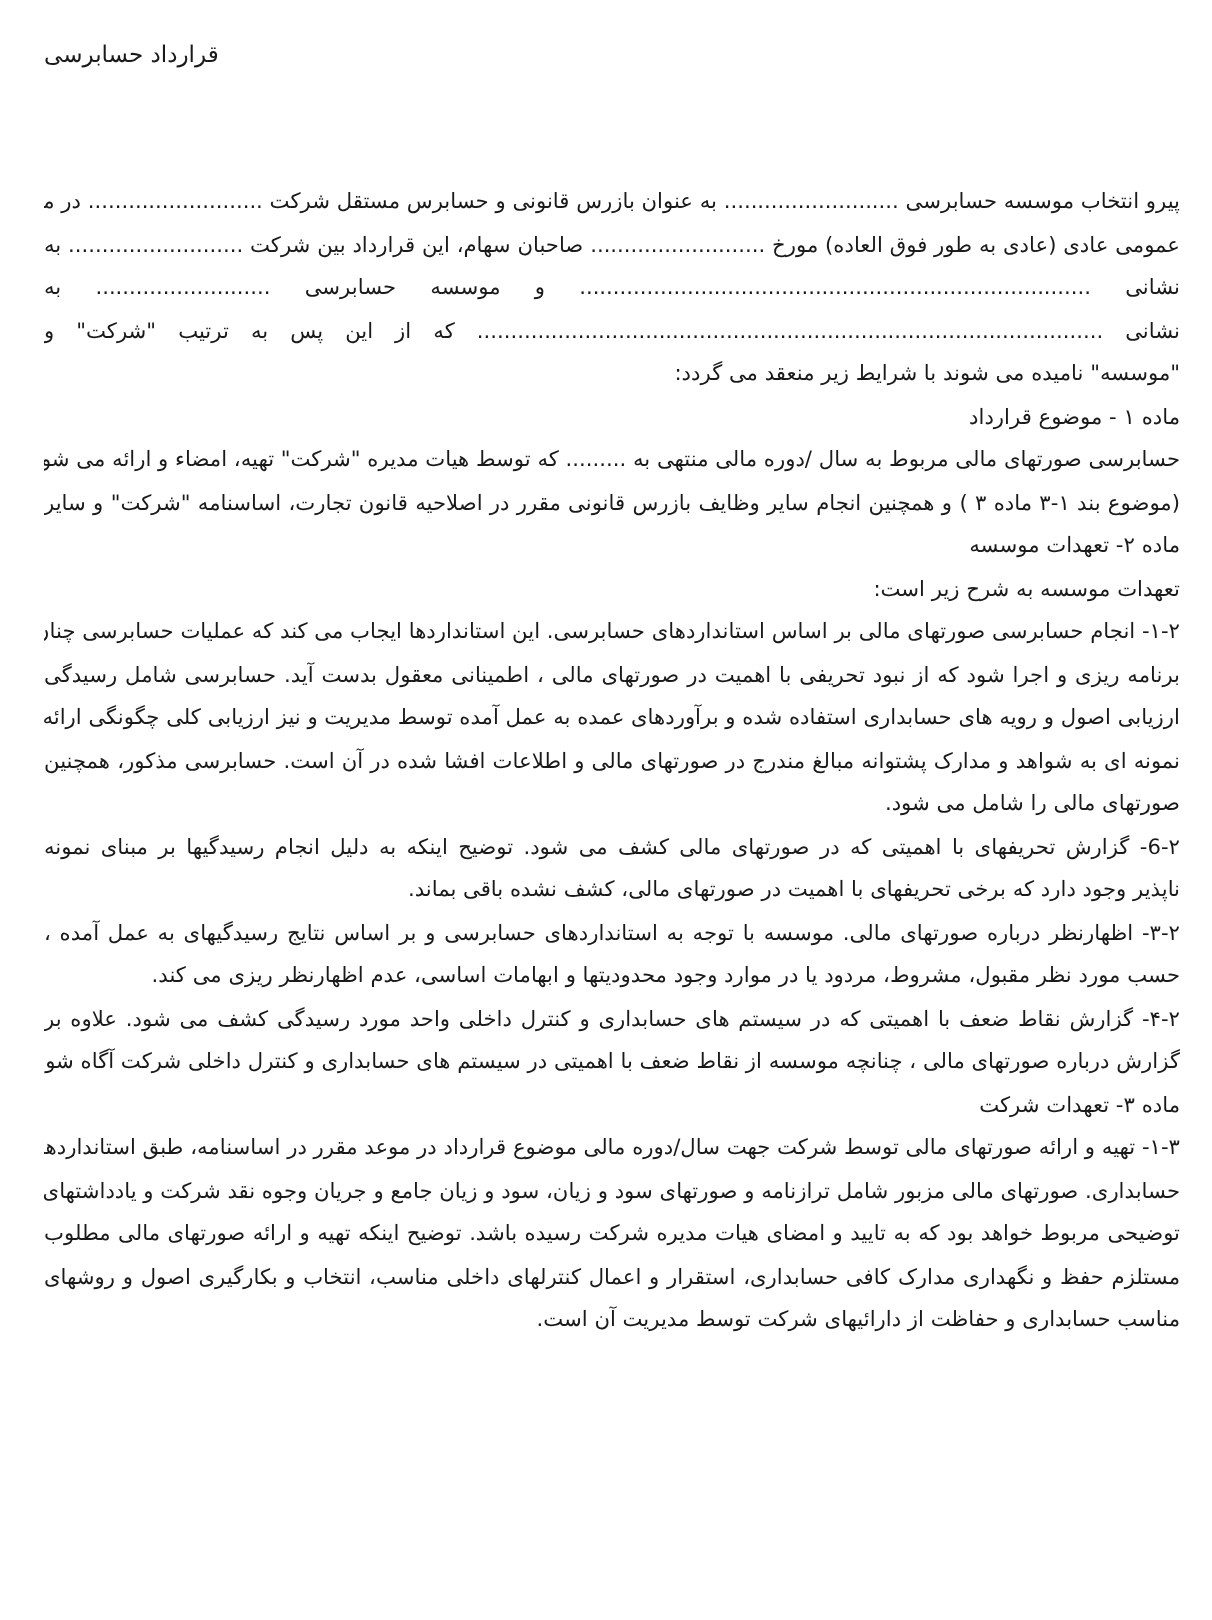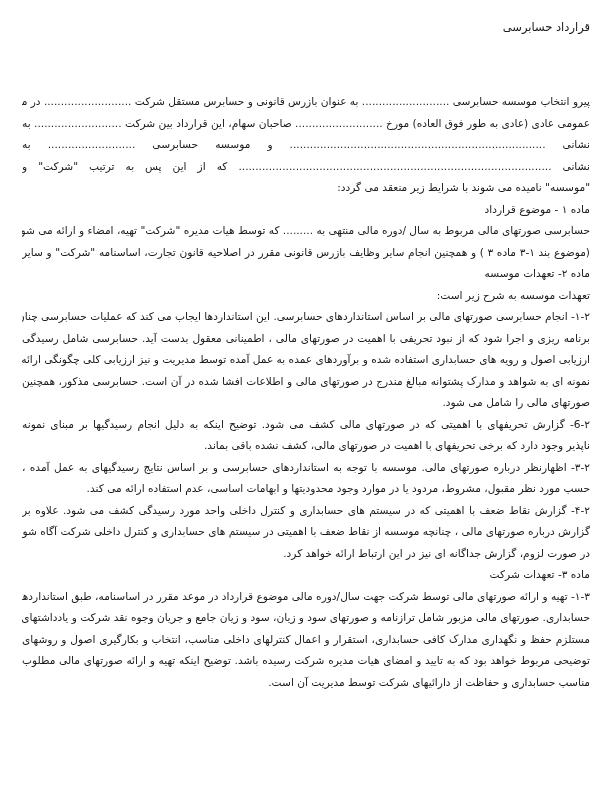--- a/index.html
+++ b/index.html
@@ -11,21 +11,21 @@
       font-size: 10.6px;
       position: absolute;
       left: 22px;
       right: 16px;
       top: 0;
     }
     .title {
       position: absolute;
       top: 20px;
       left: 0; right: 0;
-      text-align: right;
+      text-align: left;
       font-size: 11.5px;
     }
     .body {
       position: absolute;
       top: 91px;
       left: 0; right: 0;
     }
     .line {
       height: 21.5px;
       line-height: 21.5px;
@@ -60,27 +60,26 @@
     <div class="line just">۱-۲- انجام حسابرسی صورتهای مالی بر اساس استانداردهای حسابرسی. این استانداردها ایجاب می کند که عملیات حسابرسی چنان</div>
     <div class="line just">برنامه ریزی و اجرا شود که از نبود تحریفی با اهمیت در صورتهای مالی ، اطمینانی معقول بدست آید. حسابرسی شامل رسیدگی</div>
     <div class="line just">ارزیابی اصول و رویه های حسابداری استفاده شده و برآوردهای عمده به عمل آمده توسط مدیریت و نیز ارزیابی کلی چگونگی ارائه</div>
     <div class="line just">نمونه ای به شواهد و مدارک پشتوانه مبالغ مندرج در صورتهای مالی و اطلاعات افشا شده در آن است. حسابرسی مذکور، همچنین</div>
     <div class="line">صورتهای مالی را شامل می شود.</div>
 
     <div class="line just">6-۲- گزارش تحریفهای با اهمیتی که در صورتهای مالی کشف می شود. توضیح اینکه به دلیل انجام رسیدگیها بر مبنای نمونه</div>
     <div class="line">ناپذیر وجود دارد که برخی تحریفهای با اهمیت در صورتهای مالی، کشف نشده باقی بماند.</div>
 
     <div class="line just">۳-۲- اظهارنظر درباره صورتهای مالی. موسسه با توجه به استانداردهای حسابرسی و بر اساس نتایج رسیدگیهای به عمل آمده ،</div>
-    <div class="line">حسب مورد نظر مقبول، مشروط، مردود یا در موارد وجود محدودیتها و ابهامات اساسی، عدم استفاده ارائه می کند.</div>
+    <div class="line">حسب مورد نظر مقبول، مشروط، مردود یا در موارد وجود محدودیتها و ابهامات اساسی، عدم اظهارنظر ریزی می کند.</div>
 
     <div class="line just">۴-۲- گزارش نقاط ضعف با اهمیتی که در سیستم های حسابداری و کنترل داخلی واحد مورد رسیدگی کشف می شود. علاوه بر</div>
     <div class="line just">گزارش درباره صورتهای مالی ، چنانچه موسسه از نقاط ضعف با اهمیتی در سیستم های حسابداری و کنترل داخلی شرکت آگاه شود</div>
-    <div class="line">در صورت لزوم، گزارش جداگانه ای نیز در این ارتباط ارائه خواهد کرد.</div>
 
     <div class="line">ماده ۳- تعهدات شرکت</div>
 
     <div class="line just">۱-۳- تهیه و ارائه صورتهای مالی توسط شرکت جهت سال/دوره مالی موضوع قرارداد در موعد مقرر در اساسنامه، طبق استانداردهای</div>
     <div class="line just">حسابداری. صورتهای مالی مزبور شامل ترازنامه و صورتهای سود و زیان، سود و زیان جامع و جریان وجوه نقد شرکت و یادداشتهای</div>
+    <div class="line just">توضیحی مربوط خواهد بود که به تایید و امضای هیات مدیره شرکت رسیده باشد. توضیح اینکه تهیه و ارائه صورتهای مالی مطلوب</div>
     <div class="line just">مستلزم حفظ و نگهداری مدارک کافی حسابداری، استقرار و اعمال کنترلهای داخلی مناسب، انتخاب و بکارگیری اصول و روشهای</div>
-    <div class="line just">توضیحی مربوط خواهد بود که به تایید و امضای هیات مدیره شرکت رسیده باشد. توضیح اینکه تهیه و ارائه صورتهای مالی مطلوب</div>
     <div class="line">مناسب حسابداری و حفاظت از دارائیهای شرکت توسط مدیریت آن است.</div>
   </div>
 </div>
 
 </body></html>

